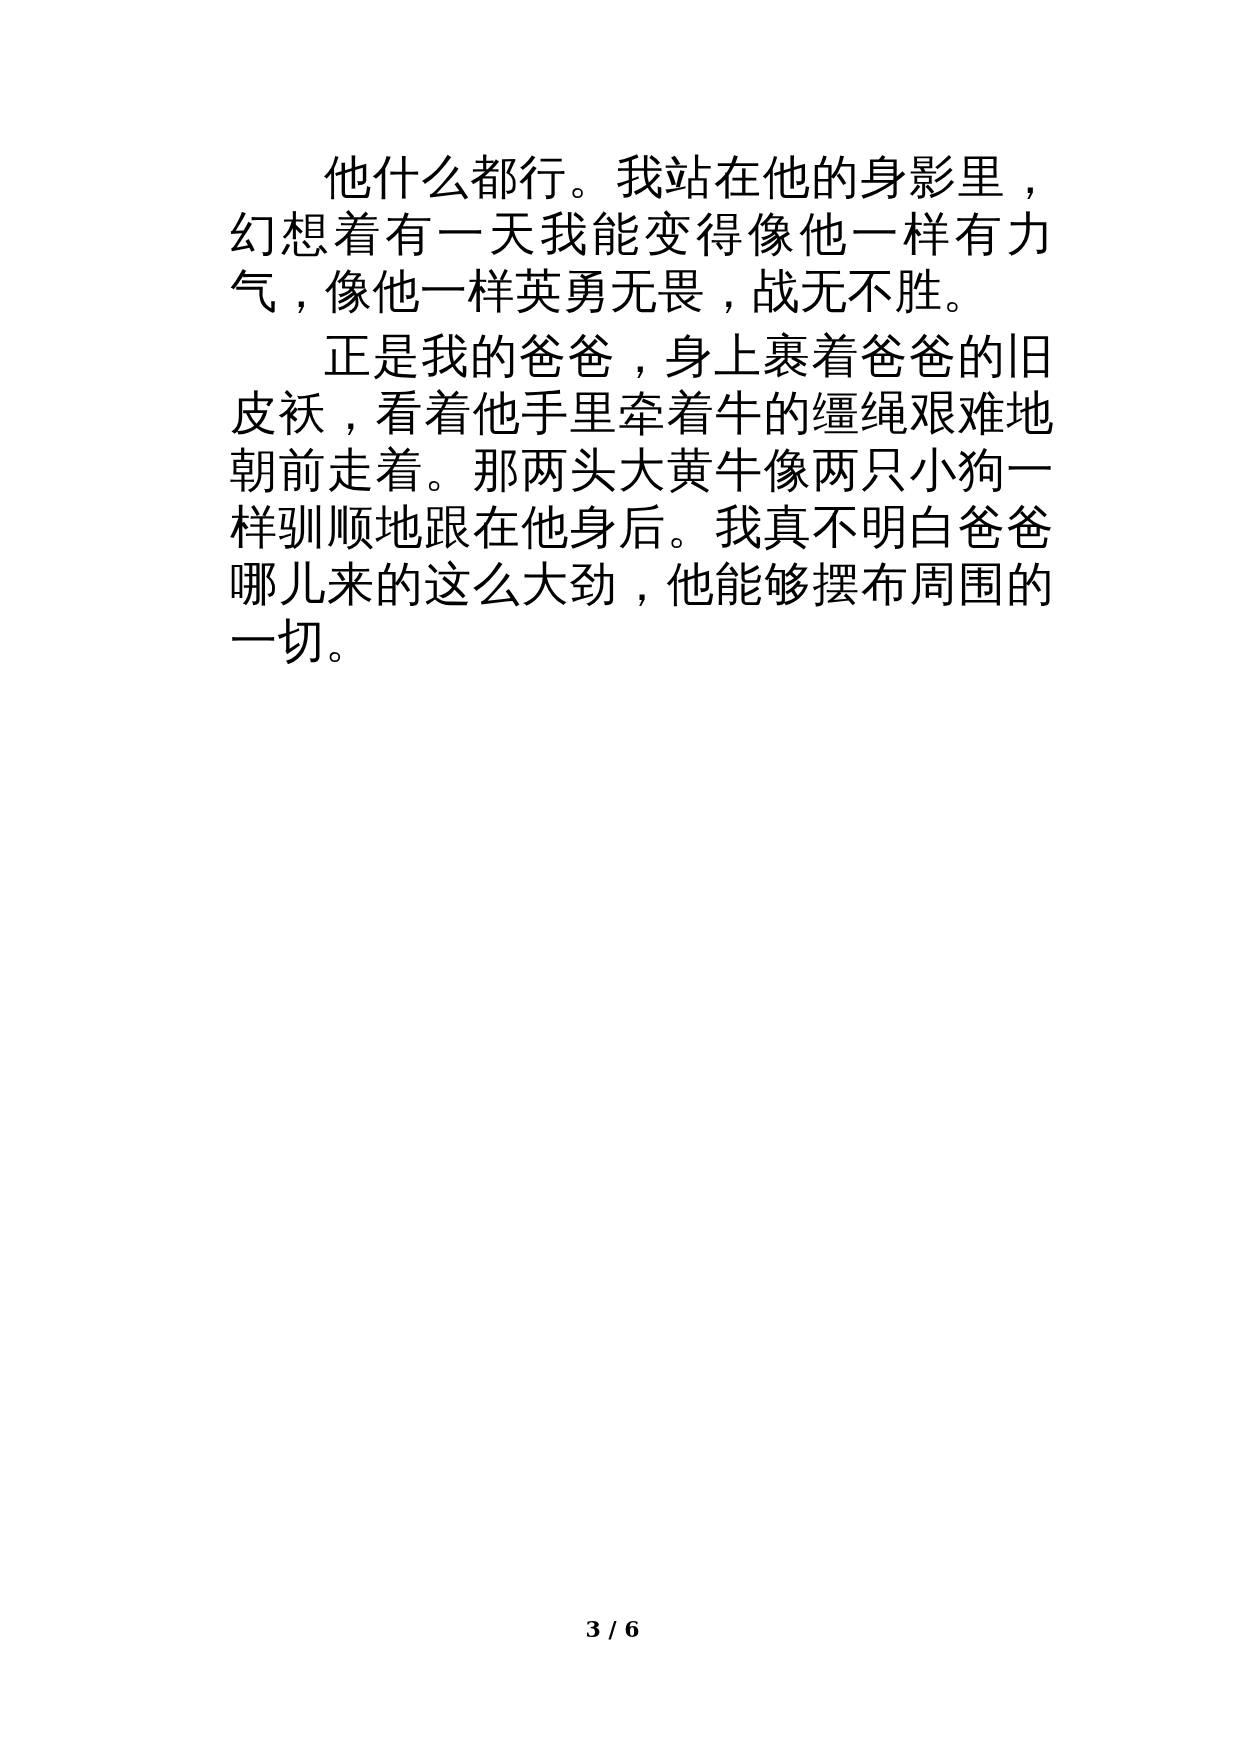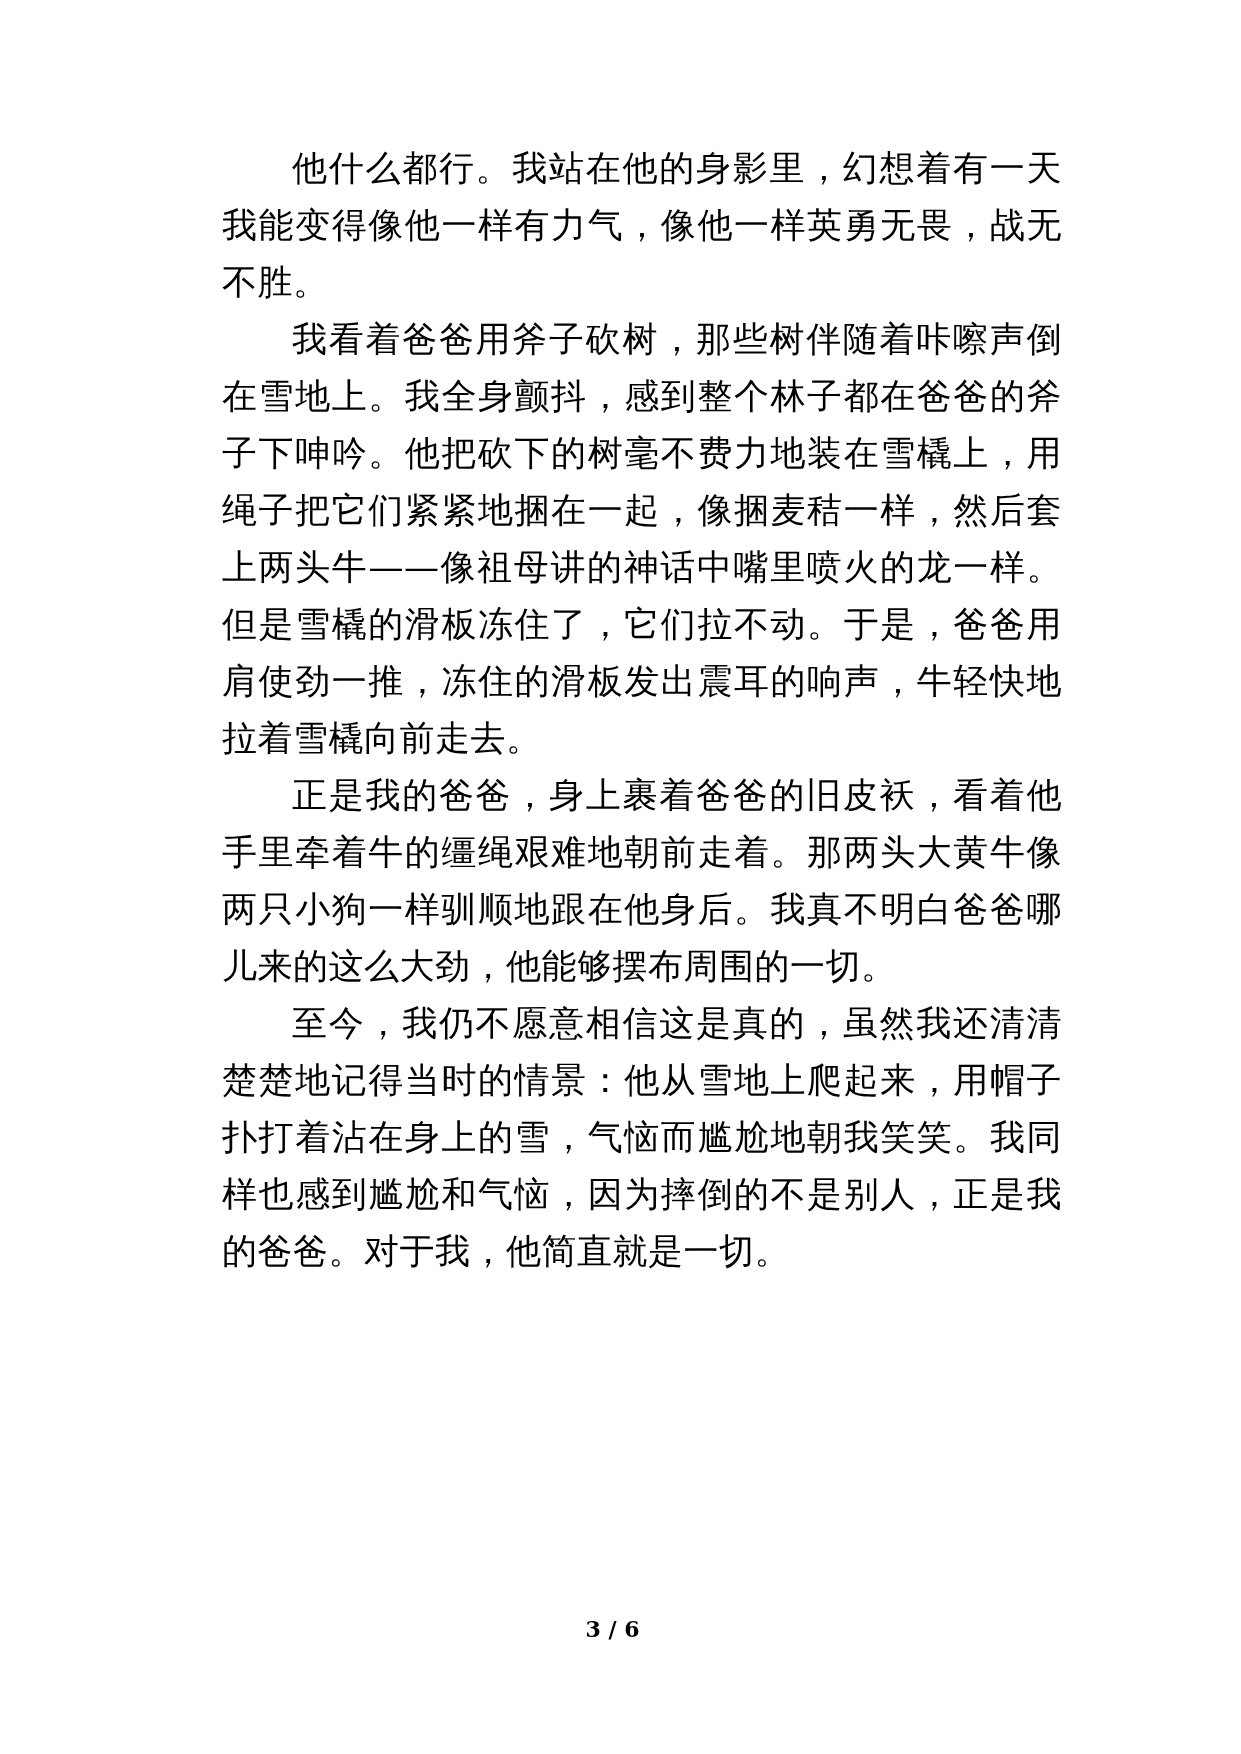--- a/index.html
+++ b/index.html
@@ -12,23 +12,23 @@
     font-family: "DejaVu Serif", serif;
     overflow: hidden;
   }
   .content {
     position: absolute;
     left: 222px;
     top: 140px;
     width: 840px;
   }
   .content p {
-    margin: 0;
+    margin: 8px;
     padding: 0;
-    font-size: 35px;
+    font-size: 47px;
     line-height: 57px;
     text-align: justify;
     text-indent: 2em;
     letter-spacing: 0.5px;
   }
   .footer {
     position: absolute;
     left: 0;
     right: 16px;
     top: 1616px;
@@ -37,20 +37,18 @@
     font-weight: bold;
     font-family: "DejaVu Serif", serif;
   }
 </style>
 </head>
 <body>
 
 <div class="page">
   <div class="content">
     <p>他什么都行。我站在他的身影里，幻想着有一天我能变得像他一样有力气，像他一样英勇无畏，战无不胜。</p>
-    <p>我看着爸爸用斧子砍树，那些树伴随着咔嚓声倒在雪地上。我全身颤抖，感到整个林子都在爸爸的斧子下呻吟。他把砍下的树毫不费力地装在雪橇上，用绳子把它们紧紧地捆在一起，像捆麦秸一样，然后套上两头牛——像祖母讲的神话中嘴里喷火的龙一样。但是雪橇的滑板冻住了，它们拉不动。于是，爸爸用肩使劲一推，冻住的滑板发出震耳的响声，牛轻快地拉着雪橇向前走去。</p>
     <p>正是我的爸爸，身上裹着爸爸的旧皮袄，看着他手里牵着牛的缰绳艰难地朝前走着。那两头大黄牛像两只小狗一样驯顺地跟在他身后。我真不明白爸爸哪儿来的这么大劲，他能够摆布周围的一切。</p>
-    <p>至今，我仍不愿意相信这是真的，虽然我还清清楚楚地记得当时的情景：他从雪地上爬起来，用帽子扑打着沾在身上的雪，气恼而尴尬地朝我笑笑。我同样也感到尴尬和气恼，因为摔倒的不是别人，正是我的爸爸。对于我，他简直就是一切。</p>
   </div>
   <div class="footer">
     <span>3 / 6</span>
   </div>
 </div>
 
 </body></html>

